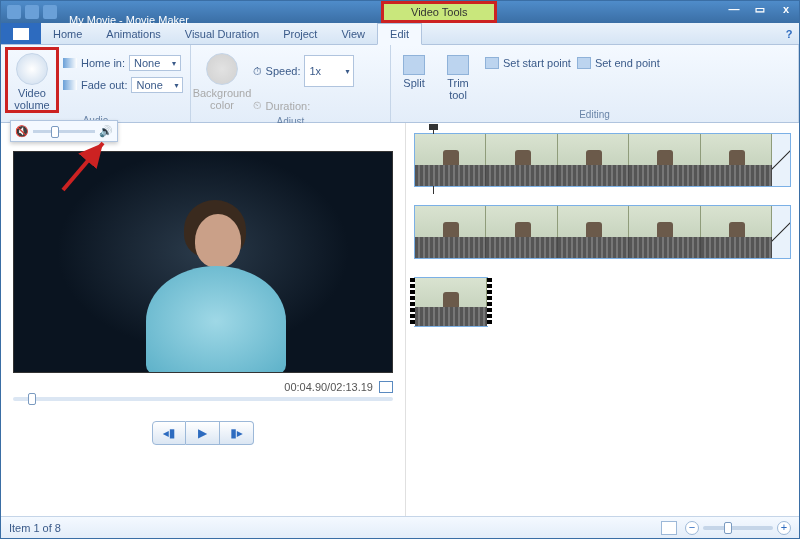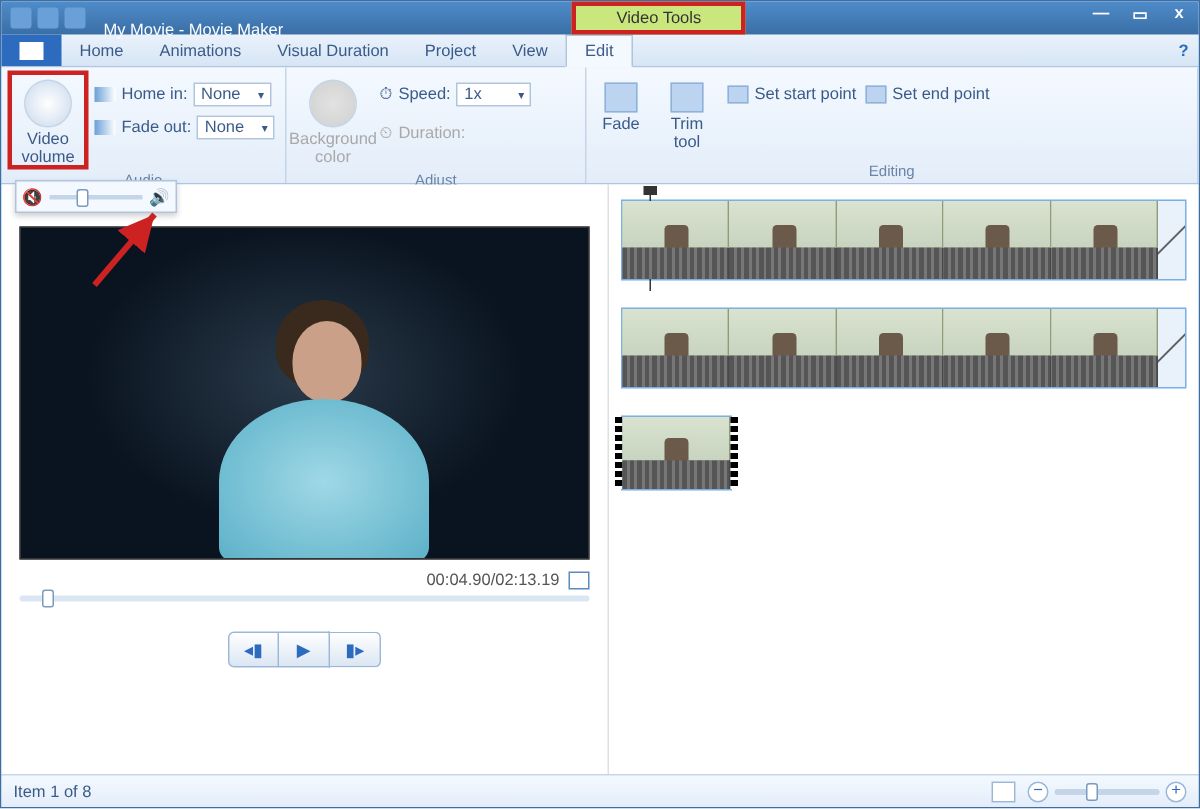--- a/index.html
+++ b/index.html
@@ -26,21 +26,21 @@
   .big-btn .glyph { width: 32px; height: 32px; border-radius: 50%; background: radial-gradient(#fff,#c8d9ec); border: 1px solid #c5d5e8; position: relative; }
   .highlight-red { outline: 3px solid #c22; outline-offset: -1px; }
   .fade-rows { display: flex; flex-direction: column; gap: 6px; padding-top: 6px; }
   .fade-row { display: flex; align-items: center; gap: 4px; }
   .fade-row .ico { width: 14px; height: 10px; background: linear-gradient(to right, #6aa0d8, #fff); }
   .fade-row .combo { border: 1px solid #b0c4de; background: #fff; padding: 0 4px; min-width: 52px; height: 16px; display: flex; align-items: center; justify-content: space-between; }
   .fade-row .combo .arr { font-size: 8px; color: #3a5a89; }
   .bg-btn .glyph { background: radial-gradient(#e2e2e2,#d0d0d0); }
   .txt-grey { color: #a9a9a9; }
   .speed-row { display: flex; align-items: center; gap: 4px; padding-top: 6px; white-space: nowrap; }
-  .speed-row .val { border: 1px solid #b0c4de; background: #fff; padding: 0 4px; min-width: 50px; height: 16px; display: flex; align-items: center; justify-content: space-between; }
+  .speed-row .val { border: 1px solid #b0c4de; background: #fff; padding: 0 4px; min-width: 50px; height: 32px; display: flex; align-items: center; justify-content: space-between; }
   .editing .body { gap: 10px; }
   .small-btn { display: flex; flex-direction: column; align-items: center; text-align: center; gap: 2px; width: 34px; padding-top: 6px; }
   .small-btn .g { width: 22px; height: 20px; background: #bcd4ef; border: 1px solid #8fb2d9; }
   .point-links { display: flex; flex-direction: row; gap: 6px; padding-top: 8px; }
   .point-links .pl { display: flex; align-items: center; gap: 4px; white-space: nowrap; }
   .point-links .pl .g { width: 14px; height: 12px; background: #bcd4ef; border: 1px solid #8fb2d9; }
   .volume-popup { position: absolute; left: 10px; top: 120px; width: 108px; height: 22px; background: #f4f9ff; border: 1px solid #b0c4de; display: flex; align-items: center; gap: 4px; padding: 0 4px; box-shadow: 0 2px 4px rgba(0,0,0,0.2); }
   .volume-popup .mute { font-size: 11px; color: #3a5a89; }
   .volume-popup .track { flex: 1; height: 3px; background: #c5d5e8; position: relative; }
   .volume-popup .track .thumb { position: absolute; top: -4px; left: 30%; width: 8px; height: 12px; background: #fff; border: 1px solid #7a9ac0; border-radius: 2px; }
@@ -166,21 +166,21 @@
           </div>
         </div>
       </div>
       <div class="label">Adjust</div>
     </div>
 
     <div class="rib-group editing" style="flex:1">
       <div class="body">
         <div class="small-btn">
           <div class="g"></div>
-          <span>Fade</span>
+          <span>Split</span>
         </div>
         <div class="small-btn">
           <div class="g"></div>
           <span>Trim tool</span>
         </div>
         <div class="point-links">
           <div class="pl">
             <span class="g"></span>
             <span>Set start point</span>
           </div>

